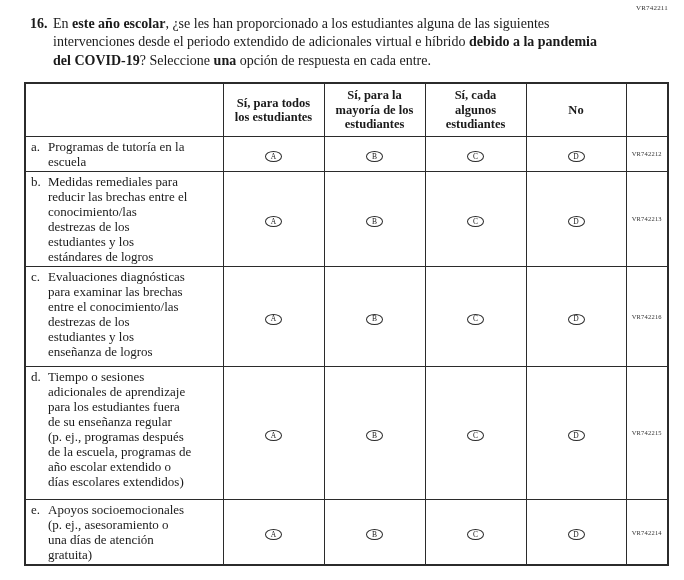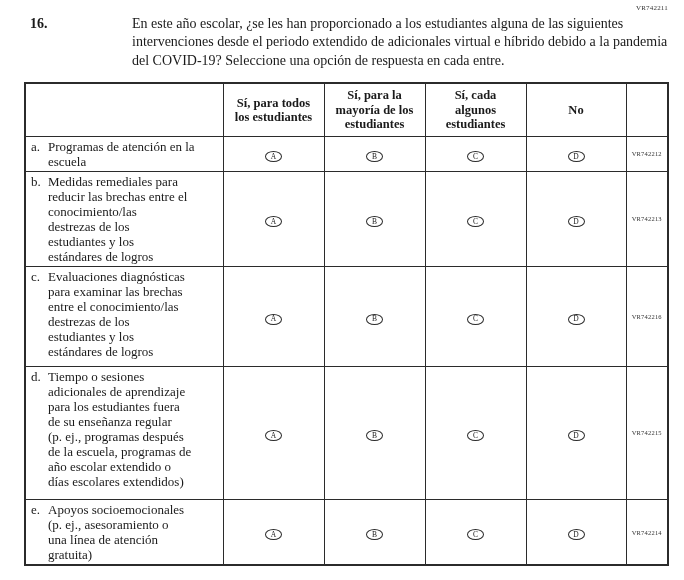--- a/index.html
+++ b/index.html
@@ -16,35 +16,34 @@
   
   .top-code {
     position: absolute; top: 4px; right: 16px;
     font-size: 7px; letter-spacing: 0.2px; color: #333;
   }
 
   
   .question {
     display: flex;
     padding: 15px 0 0 30px;
-    justify-content: space-between;
   }
   .q-number {
     font-weight: bold;
     font-size: 14px;
     width: 23px;
     flex: 0 0 23px;
     line-height: 1.32;
   }
   .q-text {
     width: 552px;
     font-size: 14px;
     line-height: 1.32;
   }
-  .q-text .b { font-weight: normal; }
+  .q-text .b { font-weight: bold; }
 
   
   table.grid {
     border-collapse: collapse;
     table-layout: fixed;
     width: 643px;
     margin: 12px 14px 0 24px;
   }
   table.grid, table.grid td, table.grid th {
     border: 1px solid #2b2b2b;
@@ -138,21 +137,21 @@
 estudiantes</th>
         <th>No</th>
         <th></th>
       </tr>
     </thead>
     <tbody>
       <tr class="r-a">
         <td class="row-label">
           <div class="cell">
             <span class="row-letter">a.</span>
-            <span class="row-text">Programas de atención en la
+            <span class="row-text">Programas de tutoría en la
 escuela</span>
           </div>
         </td>
         <td class="opt"><span class="bubble">A</span></td>
         <td class="opt"><span class="bubble">B</span></td>
         <td class="opt"><span class="bubble">C</span></td>
         <td class="opt"><span class="bubble">D</span></td>
         <td class="code-cell">VR742212</td>
       </tr>
       <tr class="r-b">
@@ -175,21 +174,21 @@
       </tr>
       <tr class="r-c">
         <td class="row-label">
           <div class="cell">
             <span class="row-letter">c.</span>
             <span class="row-text">Evaluaciones diagnósticas
 para examinar las brechas
 entre el conocimiento/las
 destrezas de los
 estudiantes y los
-estándares de logros</span>
+enseñanza de logros</span>
           </div>
         </td>
         <td class="opt"><span class="bubble">A</span></td>
         <td class="opt"><span class="bubble">B</span></td>
         <td class="opt"><span class="bubble">C</span></td>
         <td class="opt"><span class="bubble">D</span></td>
         <td class="code-cell">VR742216</td>
       </tr>
       <tr class="r-d">
         <td class="row-label">
@@ -210,21 +209,21 @@
         <td class="opt"><span class="bubble">C</span></td>
         <td class="opt"><span class="bubble">D</span></td>
         <td class="code-cell">VR742215</td>
       </tr>
       <tr class="r-e">
         <td class="row-label">
           <div class="cell">
             <span class="row-letter">e.</span>
             <span class="row-text">Apoyos socioemocionales
 (p. ej., asesoramiento o
-una línea de atención
+una días de atención
 gratuita)</span>
           </div>
         </td>
         <td class="opt"><span class="bubble">A</span></td>
         <td class="opt"><span class="bubble">B</span></td>
         <td class="opt"><span class="bubble">C</span></td>
         <td class="opt"><span class="bubble">D</span></td>
         <td class="code-cell">VR742214</td>
       </tr>
     </tbody>

